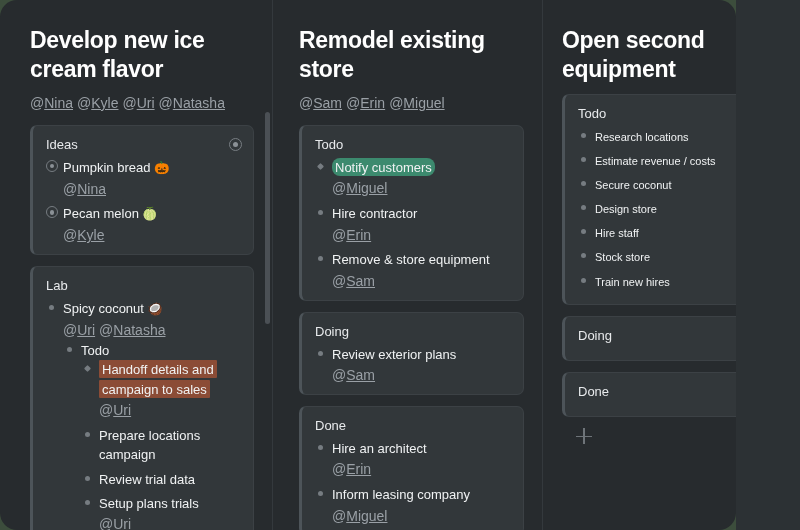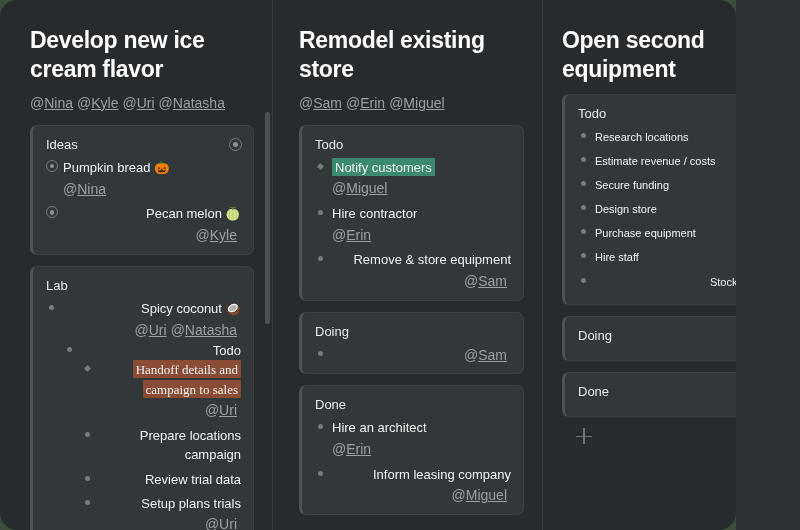--- a/index.html
+++ b/index.html
@@ -124,21 +124,21 @@
     background: #8b9196;
   }
 
   
   ul.items { list-style: none; }
   ul.items.lvl1 { padding-left: 17px; }
   ul.items.lvl2 { padding-left: 18px; }
   ul.items.lvl3 { padding-left: 18px; }
 
   li.item { position: relative; margin-bottom: 5px; }
-  li.item:last-child { margin-bottom: 0; text-align: right; }
+  li.item:last-child { margin-bottom: 0; }
 
   .bullet {
     position: absolute;
     left: -14px; top: 6px;
     width: 5px; height: 5px;
     border-radius: 50%;
     background: #767c81;
   }
   .bullet.diamond {
     transform: rotate(45deg);
@@ -164,22 +164,22 @@
     line-height: 1.42;
     color: #f0f2f3;
     display: inline;
   }
   .item-text .hl {
     padding: 1.5px 3px;
     border-radius: 1px;
     box-decoration-break: clone;
     -webkit-box-decoration-break: clone;
   }
-  .item-text .hl.green  { background: #3c8a6e; }
-  .item-text .hl.orange { background: #8b4c36; font-family: Liberation Serif, serif; }
+  .item-text .hl.green  { background: #3c8a6e; border-radius: 8px; }
+  .item-text .hl.orange { background: #8b4c36; }
 
   .item-emoji { font-size: 12.5px; }
 
   .item-meta { margin-top: 1px; line-height: 1.3; }
 
   
   .col-3 li.item { margin-bottom: 5.5px; }
   .col-3 .item-text { font-size: 11px; }
 
   
@@ -244,43 +244,43 @@
           <div class="card-title">Todo</div>
           <ul class="items lvl1">
             <li class="item"><span class="bullet diamond"></span><span class="item-text"><span class="hl green">Notify customers</span></span><div class="item-meta"><span class="mention"><span class="m-at">@</span><span class="m-name">Miguel</span></span></div></li>
             <li class="item"><span class="bullet"></span><span class="item-text">Hire contractor</span><div class="item-meta"><span class="mention"><span class="m-at">@</span><span class="m-name">Erin</span></span></div></li>
             <li class="item"><span class="bullet"></span><span class="item-text">Remove &amp; store equipment</span><div class="item-meta"><span class="mention"><span class="m-at">@</span><span class="m-name">Sam</span></span></div></li>
           </ul>
         </div>
         <div class="card">
           <div class="card-title">Doing</div>
           <ul class="items lvl1">
-            <li class="item"><span class="bullet"></span><div class="item-meta"><span class="mention"><span class="m-at">@</span><span class="m-name">Sam</span></span></div></li>
+            <li class="item"><span class="bullet"></span><span class="item-text">Review exterior plans</span><div class="item-meta"><span class="mention"><span class="m-at">@</span><span class="m-name">Sam</span></span></div></li>
           </ul>
         </div>
         <div class="card">
           <div class="card-title">Done</div>
           <ul class="items lvl1">
             <li class="item"><span class="bullet"></span><span class="item-text">Hire an architect</span><div class="item-meta"><span class="mention"><span class="m-at">@</span><span class="m-name">Erin</span></span></div></li>
             <li class="item"><span class="bullet"></span><span class="item-text">Inform leasing company</span><div class="item-meta"><span class="mention"><span class="m-at">@</span><span class="m-name">Miguel</span></span></div></li>
           </ul>
         </div>
       </div>
       <div class="column col-3">
         <div class="col-title">Open second equipment</div>
         <div class="card">
           <div class="card-title">Todo</div>
           <ul class="items lvl1">
             <li class="item"><span class="bullet"></span><span class="item-text">Research locations</span></li>
             <li class="item"><span class="bullet"></span><span class="item-text">Estimate revenue / costs</span></li>
-            <li class="item"><span class="bullet"></span><span class="item-text">Secure funding</span></li>
+            <li class="item"><span class="bullet"></span><span class="item-text">Secure coconut</span></li>
             <li class="item"><span class="bullet"></span><span class="item-text">Design store</span></li>
-            <li class="item"><span class="bullet"></span><span class="item-text">Purchase equipment</span></li>
             <li class="item"><span class="bullet"></span><span class="item-text">Hire staff</span></li>
             <li class="item"><span class="bullet"></span><span class="item-text">Stock store</span></li>
+            <li class="item"><span class="bullet"></span><span class="item-text">Train new hires</span></li>
           </ul>
         </div>
         <div class="card plain">
           <div class="card-title">Doing</div>
         </div>
         <div class="card plain">
           <div class="card-title">Done</div>
         </div>
         <div class="add-btn"></div>
       </div>

